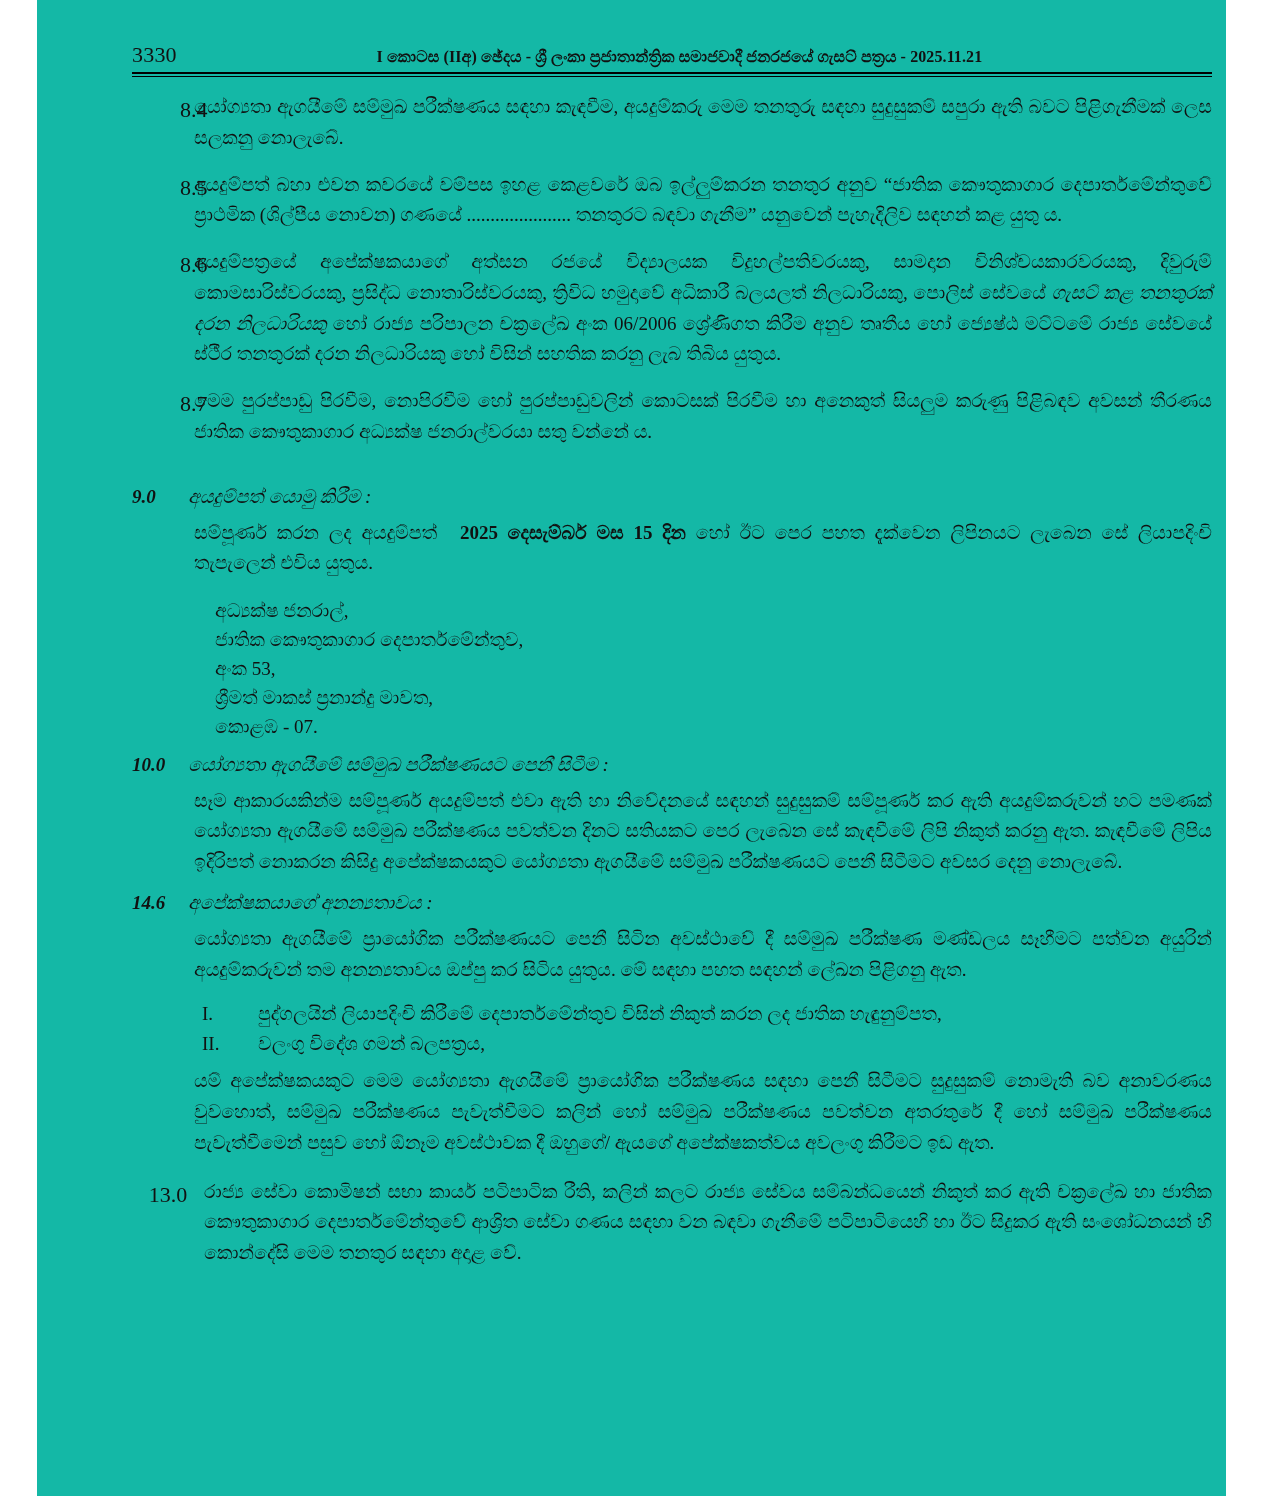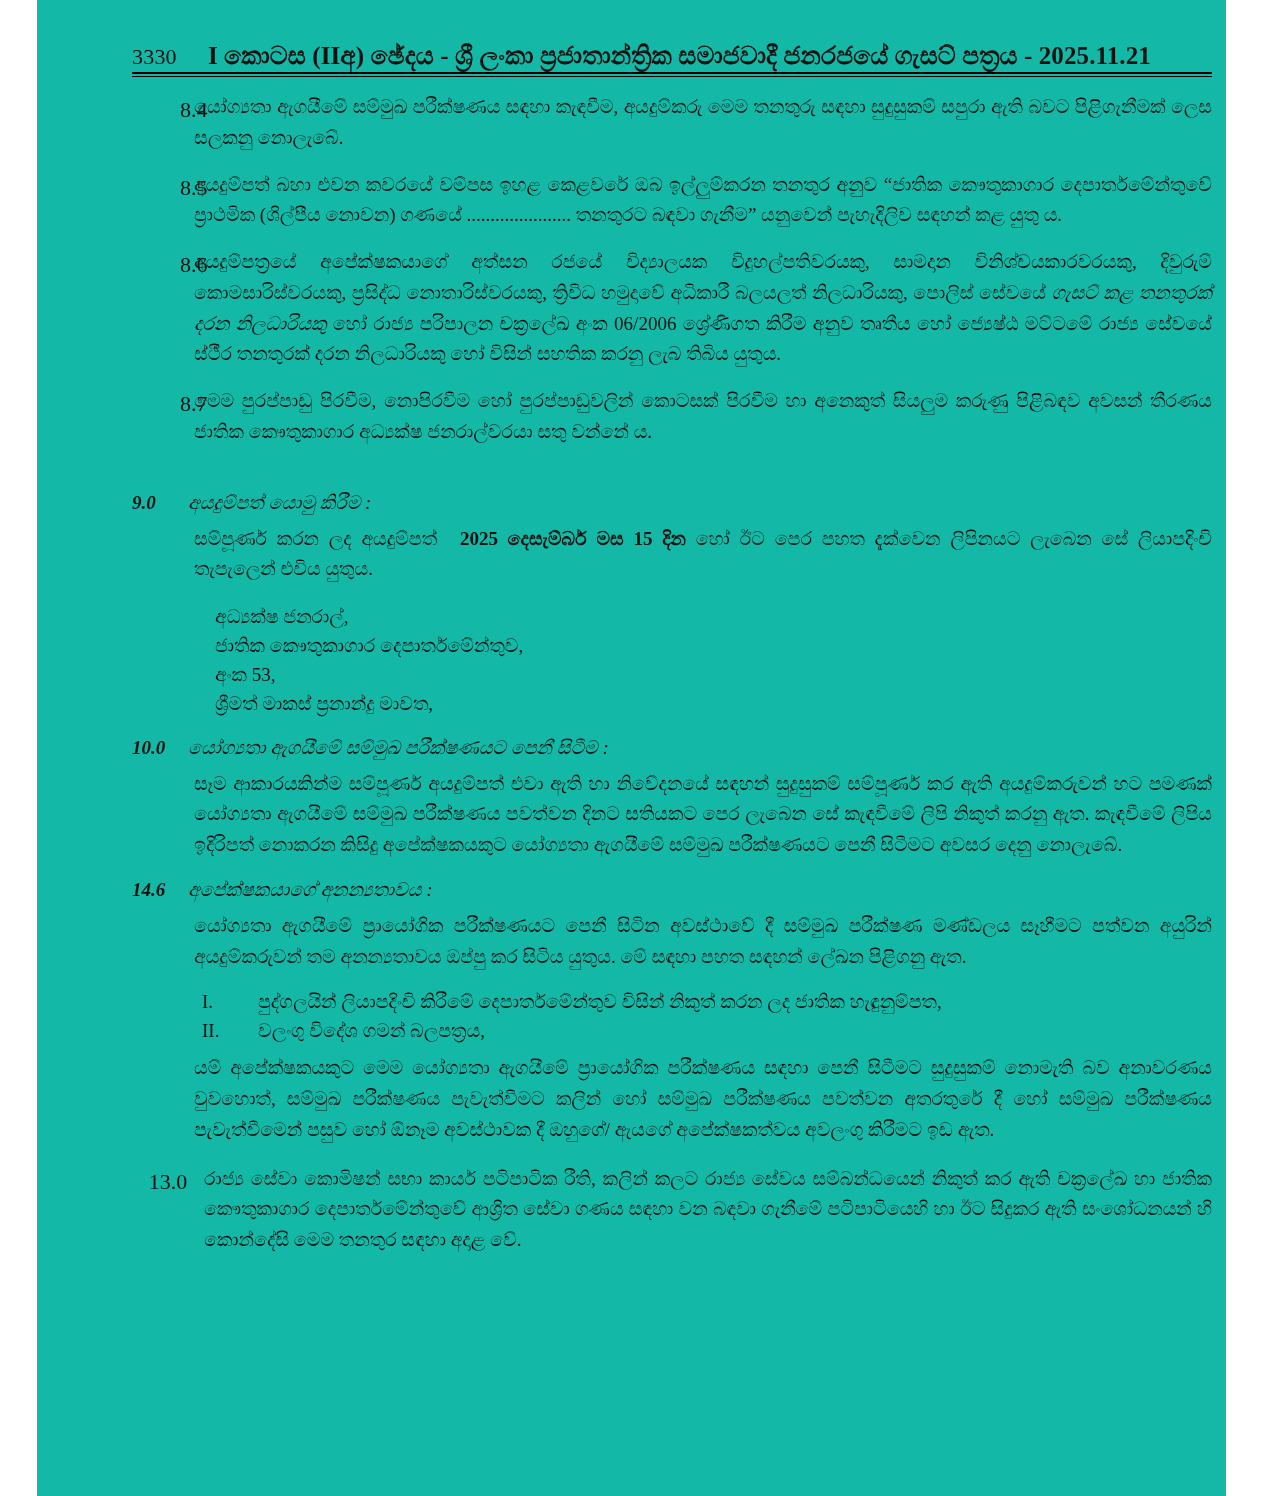--- a/index.html
+++ b/index.html
@@ -34,21 +34,21 @@
   .page-number {
     font-size: 22px;
     font-family: "Liberation Serif", "DejaVu Serif", serif;
     letter-spacing: 0.2px;
     white-space: nowrap;
     flex: 0 0 auto;
   }
   .header-title {
     flex: 1 1 auto;
     text-align: center;
-    font-size: 25px;
+    font-size: 16px;
     font-weight: bold;
     font-family: "Liberation Serif", "DejaVu Serif", serif;
     white-space: nowrap;
     padding-right: 30px;
     letter-spacing: 0.1px;
   }
   .rule-double {
     position: absolute;
     top: 72px;
     left: 95px;
@@ -92,21 +92,21 @@
     font-size: 19px;
     line-height: 1.62;
     text-align: justify;
     text-justify: inter-word;
   }
 
   
   .section-head {
     display: flex;
     align-items: baseline;
-    margin-top: 18px;
+    margin-top: 12px;
     margin-bottom: 10px;
   }
   .section-head .sh-num {
     flex: 0 0 auto;
     font-style: italic;
     font-weight: bold;
     font-size: 19px;
     width: 56px;
   }
   .section-head .sh-text {
@@ -201,20 +201,21 @@
       <div class="sh-text">අයදුම්පත් යොමු කිරීම :</div>
     </div>
 
     <div class="para"><span>සම්පූර්ණ කරන ලද අයදුම්පත් </span><span class="bold">2025 දෙසැම්බර් මස 15 දින</span><span> හෝ ඊට පෙර පහත දැක්වෙන ලිපිනයට ලැබෙන සේ ලියාපදිංචි තැපැලෙන් එවිය යුතුය.</span></div>
 
     <div class="address">
       <div>අධ්‍යක්ෂ ජනරාල්,</div>
       <div>ජාතික කෞතුකාගාර දෙපාර්තමේන්තුව,</div>
       <div>අංක 53,</div>
       <div>ශ්‍රීමත් මාකස් ප්‍රනාන්දු මාවත,</div>
+      <div>කොළඹ - 07.</div>
     </div>
 
     <div class="section-head">
       <div class="sh-num">10.0</div>
       <div class="sh-text">යෝග්‍යතා ඇගයීමේ සම්මුඛ පරීක්ෂණයට පෙනී සිටීම :</div>
     </div>
     <div class="para">සෑම ආකාරයකින්ම සම්පූර්ණ අයදුම්පත් එවා ඇති හා නිවේදනයේ සඳහන් සුදුසුකම් සම්පූර්ණ කර ඇති අයදුම්කරුවන් හට පමණක් යෝග්‍යතා ඇගයීමේ සම්මුඛ පරීක්ෂණය පවත්වන දිනට සතියකට පෙර ලැබෙන සේ කැඳවීමේ ලිපි නිකුත් කරනු ඇත. කැඳවීමේ ලිපිය ඉදිරිපත් නොකරන කිසිදු අපේක්ෂකයකුට යෝග්‍යතා ඇගයීමේ සම්මුඛ පරීක්ෂණයට පෙනී සිටීමට අවසර දෙනු නොලැබේ.</div>
 
     <div class="section-head">
       <div class="sh-num">14.6</div>

